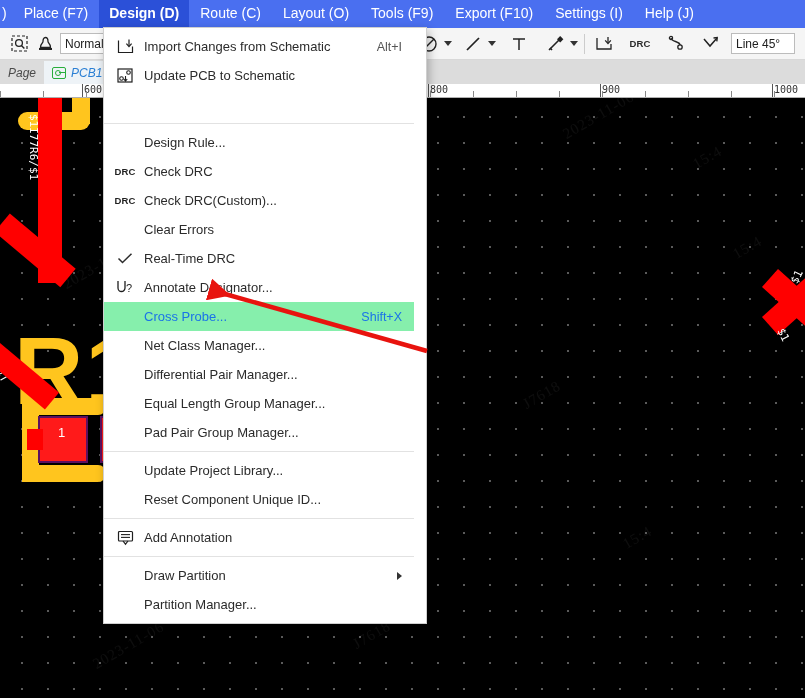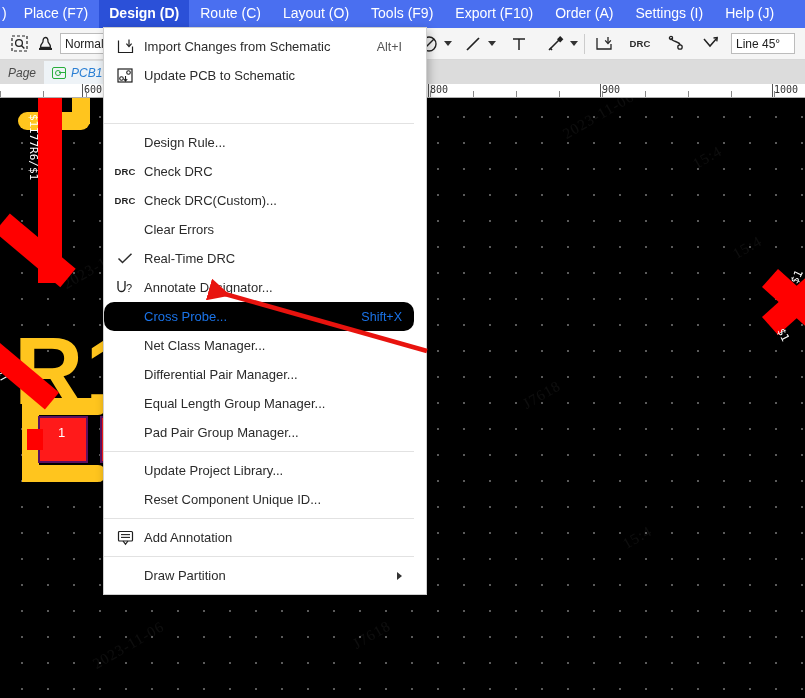--- a/index.html
+++ b/index.html
@@ -163,21 +163,21 @@
     cursor: default;
     white-space: nowrap;
   }
   .mi .mi-icon {
     width: 22px; min-width: 22px; height: 20px;
     display: flex; align-items: center; justify-content: center;
     color: #1f1f1f;
   }
   .mi .mi-label { margin-left: 8px; flex: 1; }
   .mi .mi-short { color: #555; font-size: 12.5px; margin-left: 14px; }
-  .mi.sel { background: #000000; border-radius: 10px; }
+  .mi.sel { background: #86efac; }
   .mi.sel .mi-label, .mi.sel .mi-short { color: #1a73e8; }
   .mi-sep { height: 1px; background: #e2e2e2; margin: 4px 0 4px 0; }
   .mi-arrow {
     width: 0; height: 0; border-top: 4px solid transparent;
     border-bottom: 4px solid transparent; border-left: 5px solid #333;
   }
   .drc-txt {
     font-size: 9.5px; font-family: "Liberation Sans", sans-serif;
     letter-spacing: 0.2px; font-weight: 600;
   }
@@ -191,21 +191,20 @@
 <div id="app">
 
   <div id="menubar">
       <div class="menubar-item cut">)</div>
       <div class="menubar-item">Place (F7)</div>
       <div class="menubar-item active">Design (D)</div>
       <div class="menubar-item">Route (C)</div>
       <div class="menubar-item">Layout (O)</div>
       <div class="menubar-item">Tools (F9)</div>
       <div class="menubar-item">Export (F10)</div>
-      <div class="menubar-item">Order (A)</div>
       <div class="menubar-item">Settings (I)</div>
       <div class="menubar-item">Help (J)</div>
     </div>
 
   <div id="toolbar">
     <div class="tb-group" style="margin-left:6px;">
       <div class="tb-icon">
         <svg width="17" height="17" viewBox="0 0 17 17">
           <rect x="1" y="1" width="15" height="15" fill="none" stroke="#222" stroke-width="1.2" stroke-dasharray="3 2"></rect>
           <circle cx="8" cy="8" r="3.4" fill="none" stroke="#222" stroke-width="1.3"></circle>
@@ -485,20 +484,24 @@
           </svg>
         </span>
         <span class="mi-label">Add Annotation</span>
       </div>
       <div class="mi-sep"></div>
       <div class="mi">
         <span class="mi-icon"></span>
         <span class="mi-label">Draw Partition</span>
         <span class="mi-arrow"></span>
       </div>
+      <div class="mi">
+        <span class="mi-icon"></span>
+        <span class="mi-label">Partition Manager...</span>
+      </div>
     </div>
 
   <svg id="arrow">
     <defs>
       <marker id="arrowhead" markerWidth="5" markerHeight="5" refX="1.3" refY="2.5" orient="auto">
         <path d="M5,0 L0,2.5 L5,5 z" fill="#E8130E"></path>
       </marker>
     </defs>
     <line id="arrow-line" stroke="#E8130E" stroke-width="4.5" marker-end="url(#arrowhead)" x1="427" y1="351" x2="225" y2="294"></line>
   </svg>

